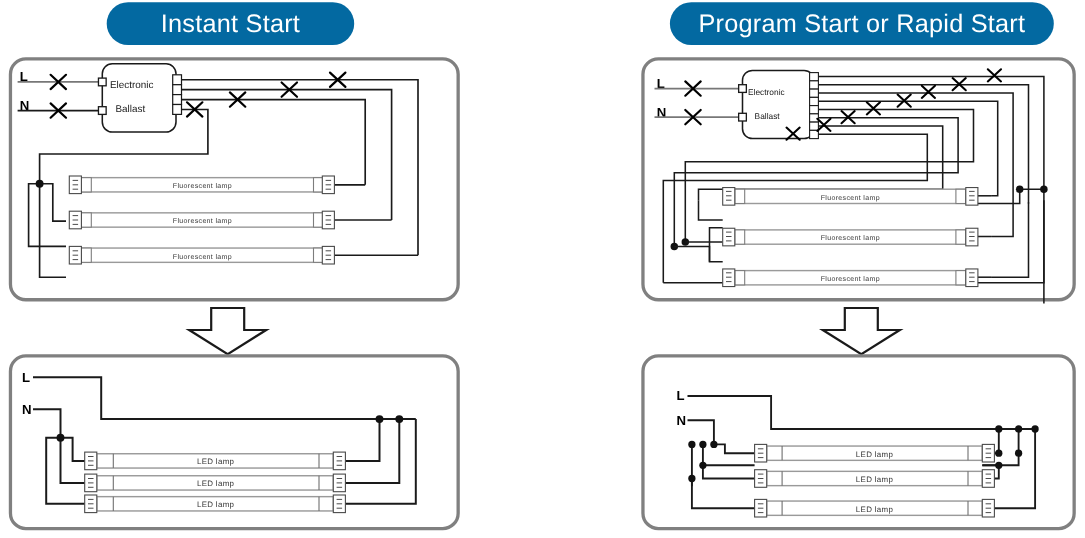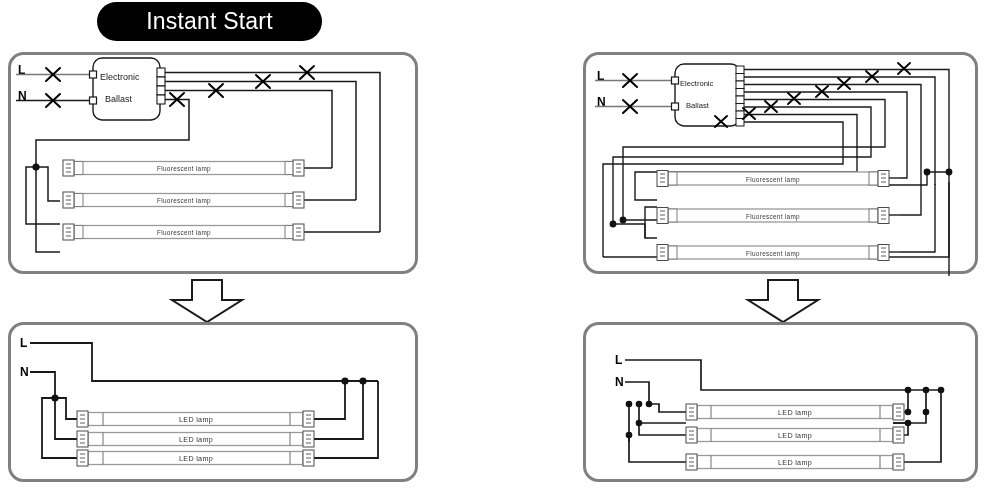--- a/index.html
+++ b/index.html
@@ -1,21 +1,21 @@
 <!DOCTYPE html>
 <html><head>
 <meta charset="utf-8">
 <style>
   html,body{margin:0;padding:0;background:#ffffff;}
   body{width:986px;height:489px;font-family:"Liberation Sans",sans-serif;overflow:hidden;}
   .stage{position:relative;width:986px;height:489px;}
 
   .title-pill{
     position:absolute;
-    background:#000000;
+    background:#0369a1;
     border-radius:22px;
     color:#ffffff;
     display:flex;
     align-items:center;
     justify-content:center;
     font-family:"Liberation Sans",sans-serif;
     font-size:23px;
     font-weight:400;
     letter-spacing:0.2px;
     white-space:nowrap;
@@ -46,20 +46,21 @@
   }
   .ballast-text.small{font-size:7.6px;}
 </style>
 </head>
 <body>
 
 <div class="stage">
 
   <div class="title-pill" id="title-left">Instant Start</div>
 
+  <div class="title-pill" id="title-right">Program Start or Rapid Start</div>
 
   <div class="panel" style="left:8px;top:52px;">
   <svg width="410" height="222" viewBox="0 0 410 222">
     <rect x="1.5" y="1.5" width="407" height="219" rx="14" ry="14" fill="none" stroke="#808080" stroke-width="3"></rect>
 
     <text class="terminal-letter" x="10" y="22">L</text>
     <text class="terminal-letter" x="10" y="48">N</text>
 
     <g stroke="#777" stroke-width="1.6" fill="none">
       <line x1="8" y1="22.5" x2="85" y2="22.5"></line>

